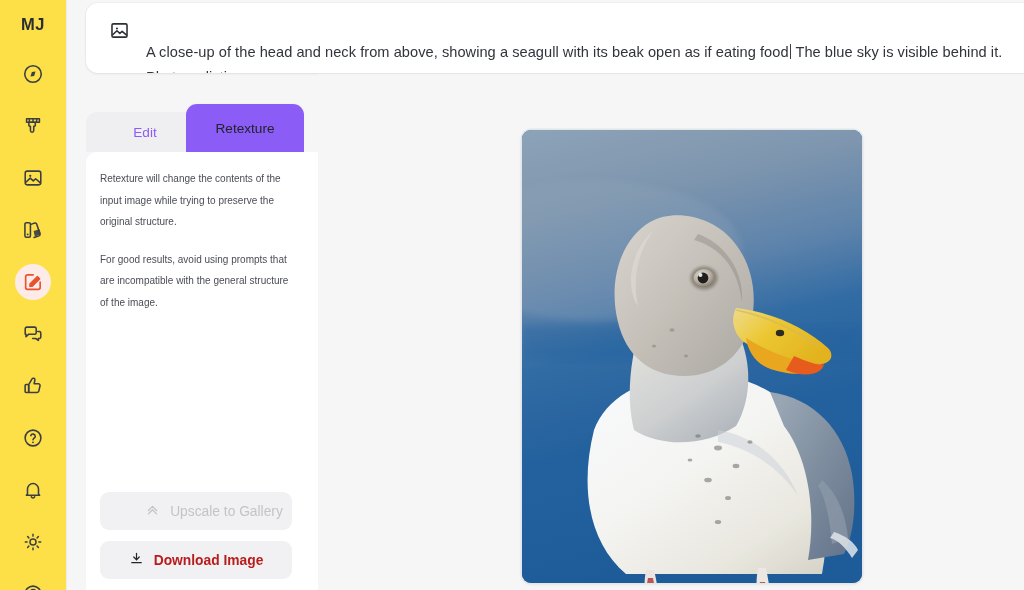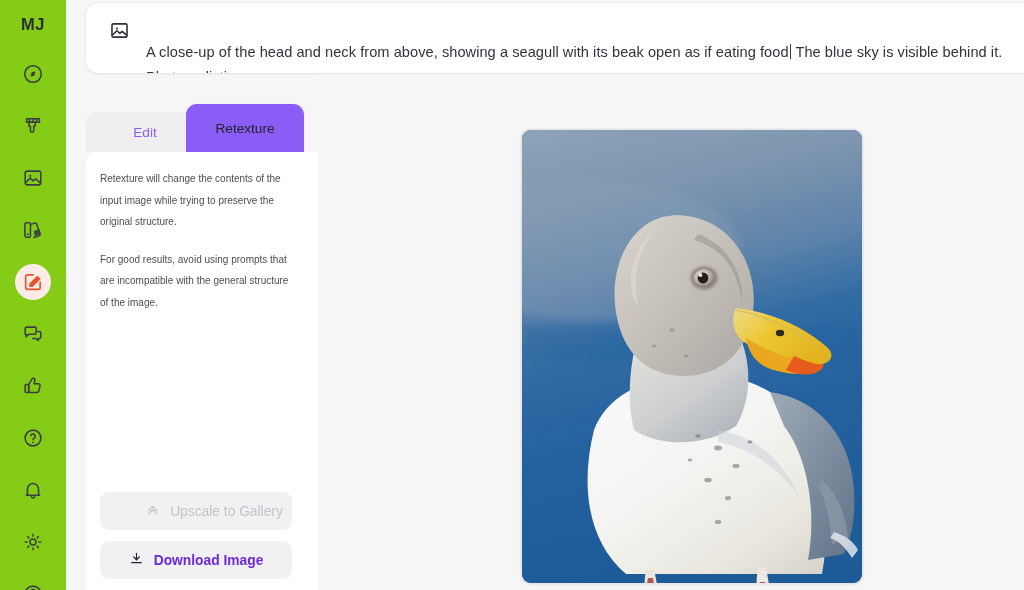--- a/index.html
+++ b/index.html
@@ -12,21 +12,21 @@
     color: #22242a;
     -webkit-font-smoothing: antialiased;
   }
 
   #app { position: relative; width: 1024px; height: 590px; background: #f6f6f7; }
 
   
   #sidebar {
     position: absolute; left: 0; top: 0;
     width: 67px; height: 590px;
-    background: #84cc16;
+    background: #fde047;
     border-right: 1px solid #ececed;
     display: flex; flex-direction: column; align-items: flex-end;
   }
   #brand {
     margin-top: 15px; margin-bottom: 14px;
     font-size: 16.5px; font-weight: 700; letter-spacing: .5px;
     color: #2b2d33;
     width: 100%; text-align: center;
   }
   .nav-group { display: flex; flex-direction: column; align-items: center; width: 100%; }
@@ -150,21 +150,21 @@
     user-select: none;
   }
   .ebtn.disabled {
     background: #f1f1f3;
     color: #c3c4c8;
     cursor: default;
     padding-left: 36px;
   }
   .ebtn.primary {
     background: #f1f1f3;
-    color: #6d28d9;
+    color: #b91c1c;
     font-weight: 600;
   }
   .ebtn .lbl { white-space: nowrap; }
 
   
   #canvas {
     position: absolute; left: 318px; top: 74px;
     width: 706px; height: 516px;
     background: #f6f6f7;
   }

